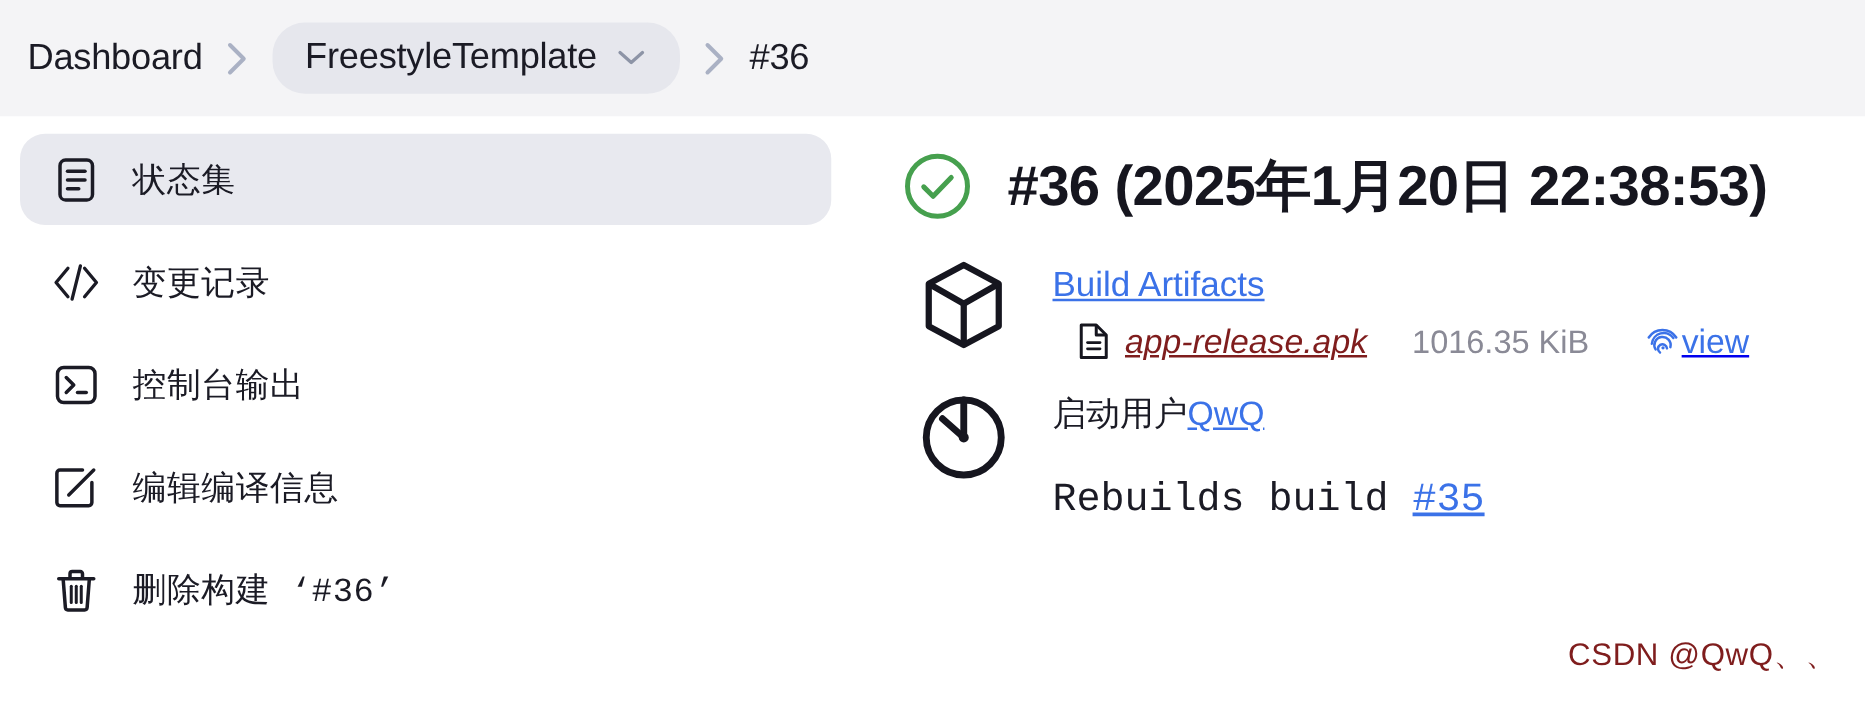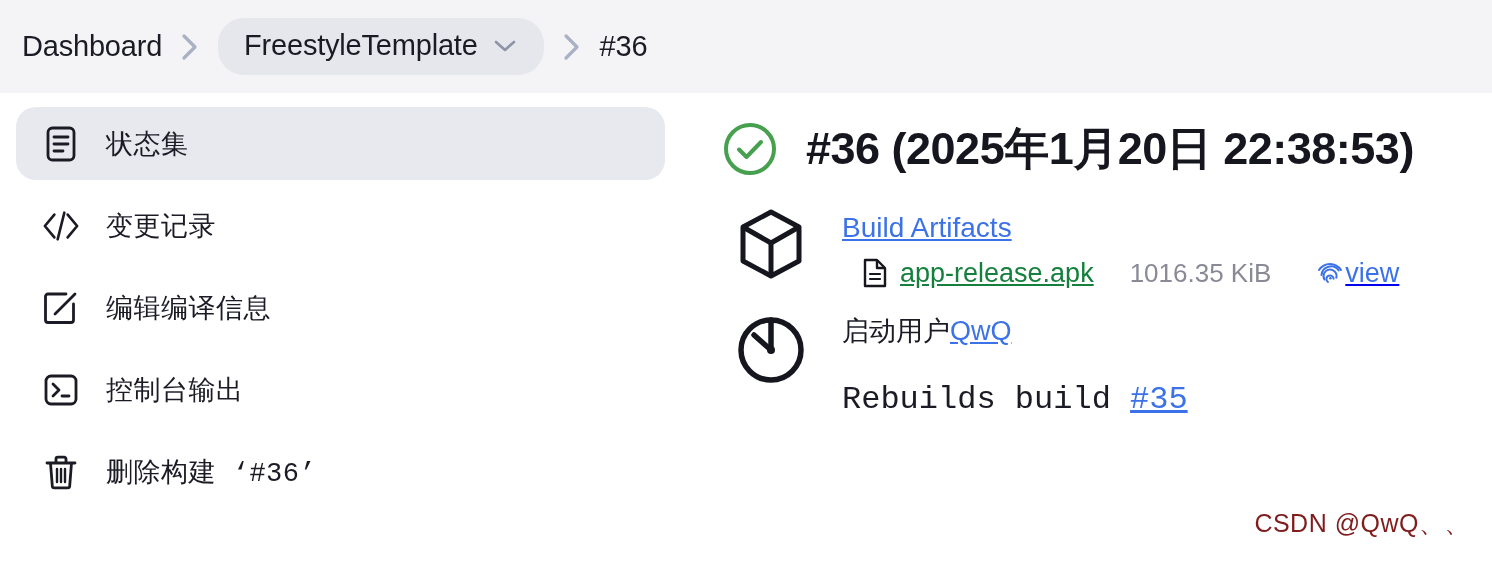--- a/index.html
+++ b/index.html
@@ -140,21 +140,22 @@
     display: flex;
     align-items: center;
     gap: 12px;
     margin-top: 11px;
     padding-left: 20px;
     white-space: nowrap;
   }
   .file-icon { width: 26px; height: 30px; flex: 0 0 26px; display:flex; align-items:center; }
   .artifact-name {
     font-size: 27px;
-    color: #15803d;
+    color: #7f1d1d;
+    font-style: italic;
   }
   .artifact-size {
     font-size: 26px;
     color: #8a8a96;
     margin-left: 24px;
   }
   .view-link {
     display: inline-flex;
     align-items: center;
     margin-left: 32px;
@@ -242,37 +243,37 @@
           <path d="M13 5 L3 17 L13 29" stroke="#1b1b25" stroke-width="2.8" stroke-linecap="round" stroke-linejoin="round"></path>
           <path d="M27 5 L37 17 L27 29" stroke="#1b1b25" stroke-width="2.8" stroke-linecap="round" stroke-linejoin="round"></path>
           <line x1="23.5" y1="3" x2="16.5" y2="31" stroke="#1b1b25" stroke-width="2.8" stroke-linecap="round"></line>
         </svg>
       </span>
       <span class="side-label">变更记录</span>
     </div>
 
     <div class="side-item">
       <span class="side-icon">
-        <svg width="38" height="38" viewBox="0 0 38 38" fill="none">
-          <path d="M24 5 H6 a2.5 2.5 0 0 0 -2.5 2.5 V31 a2.5 2.5 0 0 0 2.5 2.5 H29 a2.5 2.5 0 0 0 2.5 -2.5 V15" stroke="#1b1b25" stroke-width="2.8" stroke-linecap="round" stroke-linejoin="round"></path>
-          <line x1="13" y1="25" x2="33" y2="5" stroke="#1b1b25" stroke-width="2.8" stroke-linecap="round"></line>
-        </svg>
-      </span>
-      <span class="side-label">编辑编译信息</span>
-    </div>
-
-    <div class="side-item">
-      <span class="side-icon">
         <svg width="36" height="34" viewBox="0 0 36 34" fill="none">
           <rect x="3" y="3" width="30" height="28" rx="5" stroke="#1b1b25" stroke-width="2.8"></rect>
           <path d="M10 11 L16 17 L10 23" stroke="#1b1b25" stroke-width="2.8" stroke-linecap="round" stroke-linejoin="round"></path>
           <line x1="19" y1="23" x2="26" y2="23" stroke="#1b1b25" stroke-width="2.8" stroke-linecap="round"></line>
         </svg>
       </span>
       <span class="side-label">控制台输出</span>
+    </div>
+
+    <div class="side-item">
+      <span class="side-icon">
+        <svg width="38" height="38" viewBox="0 0 38 38" fill="none">
+          <path d="M24 5 H6 a2.5 2.5 0 0 0 -2.5 2.5 V31 a2.5 2.5 0 0 0 2.5 2.5 H29 a2.5 2.5 0 0 0 2.5 -2.5 V15" stroke="#1b1b25" stroke-width="2.8" stroke-linecap="round" stroke-linejoin="round"></path>
+          <line x1="13" y1="25" x2="33" y2="5" stroke="#1b1b25" stroke-width="2.8" stroke-linecap="round"></line>
+        </svg>
+      </span>
+      <span class="side-label">编辑编译信息</span>
     </div>
 
     <div class="side-item">
       <span class="side-icon">
         <svg width="34" height="38" viewBox="0 0 34 38" fill="none">
           <line x1="3" y1="10" x2="31" y2="10" stroke="#1b1b25" stroke-width="2.8" stroke-linecap="round"></line>
           <path d="M12 10 V6 a1.8 1.8 0 0 1 1.8 -1.8 h6.4 A1.8 1.8 0 0 1 22 6 V10" stroke="#1b1b25" stroke-width="2.8" stroke-linejoin="round"></path>
           <path d="M6.5 10 L8.3 33 a2 2 0 0 0 2 1.9 h13.4 a2 2 0 0 0 2 -1.9 L27.5 10" stroke="#1b1b25" stroke-width="2.8" stroke-linejoin="round"></path>
           <line x1="13" y1="16" x2="13" y2="29" stroke="#1b1b25" stroke-width="2.4" stroke-linecap="round"></line>
           <line x1="17" y1="16" x2="17" y2="29" stroke="#1b1b25" stroke-width="2.4" stroke-linecap="round"></line>

